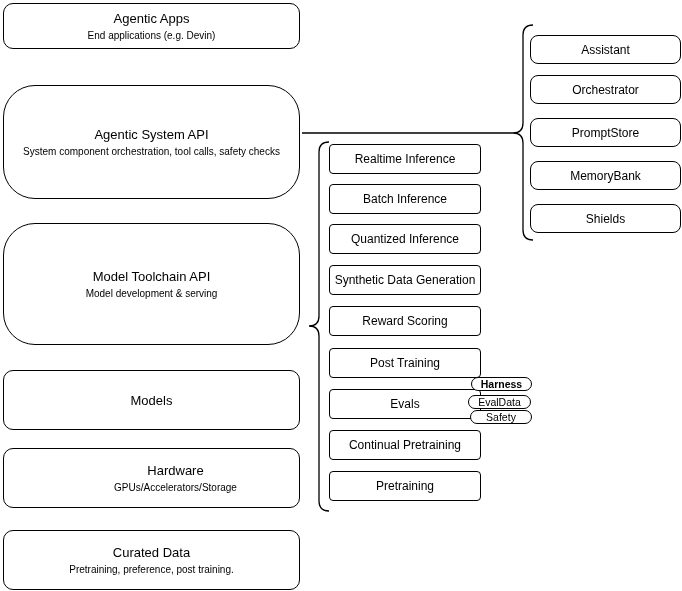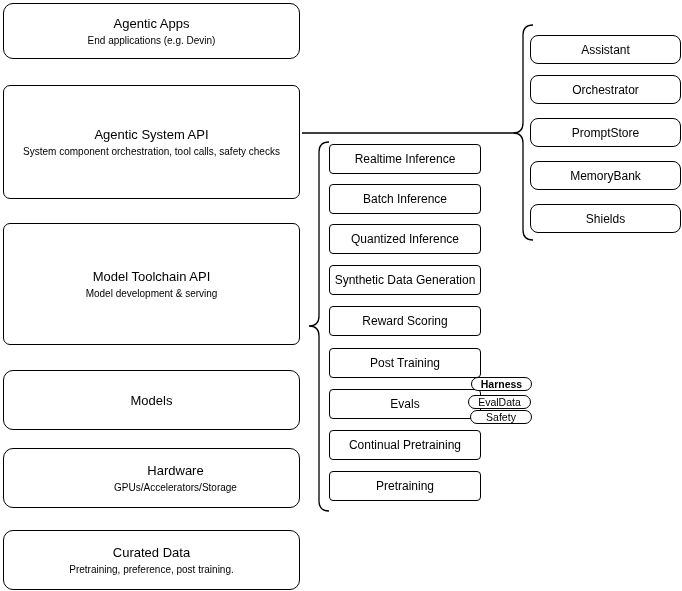--- a/index.html
+++ b/index.html
@@ -31,21 +31,21 @@
     border: 1.3px solid #000000;
     border-radius: 10px;
     display: flex;
     flex-direction: column;
     align-items: center;
     justify-content: center;
     gap: 4px;
     text-align: center;
     z-index: 1;
   }
-  .lbox.biground { border-radius: 7px; }
+  .lbox.biground { border-radius: 32px; }
   .lbox .title { font-size: 13px; line-height: 15px; }
   .lbox .subtitle { font-size: 10px; line-height: 12px; }
   .mbox {
     position: absolute;
     left: 329px;
     width: 152px;
     height: 30px;
     box-sizing: border-box;
     background: #ffffff;
     border: 1.3px solid #000000;
@@ -93,21 +93,21 @@
 <body>
 
 <div id="canvas">
 
   <svg id="connector-layer" viewBox="0 0 682 591" xmlns="http://www.w3.org/2000/svg">
     <path d="M302,133 H513" fill="none" stroke="#000000" stroke-width="1.3"></path>
     <path d="M533,25 Q523,25 523,35 V123 Q523,133 513,133 Q523,133 523,143 V230 Q523,240 533,240" fill="none" stroke="#000000" stroke-width="1.3"></path>
     <path d="M329,142 Q319,142 319,152 V316 Q319,326 309,326 Q319,326 319,336 V501 Q319,511 329,511" fill="none" stroke="#000000" stroke-width="1.3"></path>
   </svg>
 
-  <div class="lbox" style="top:3px;height:56px;">
+  <div class="lbox" style="top:3px;height:46px;">
     <div class="title">Agentic Apps</div>
     <div class="subtitle">End applications (e.g. Devin)</div>
   </div>
 
   <div class="lbox biground" style="top:85px;height:114px;">
     <div class="title">Agentic System API</div>
     <div class="subtitle">System component orchestration, tool calls, safety checks</div>
   </div>
 
   <div class="lbox biground" style="top:223px;height:122px;">

